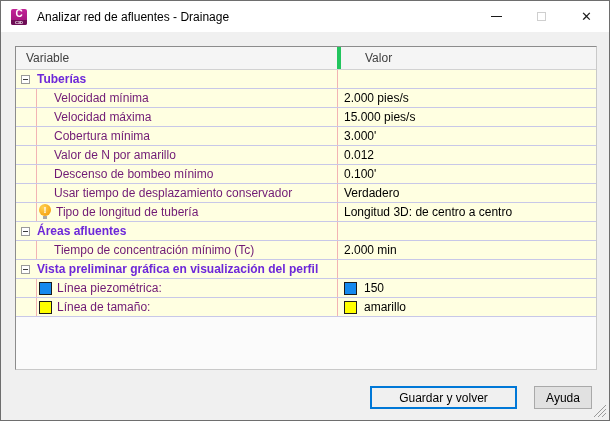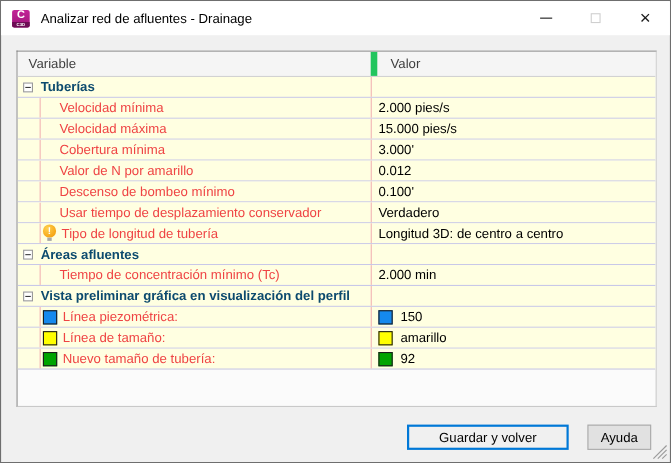--- a/index.html
+++ b/index.html
@@ -35,35 +35,35 @@
   .close-x { font-size:13px; color:#1a1a1a; line-height:13px; }
 
   
   .grid {
     position:absolute; left:14px; top:45px; width:582px; height:324px;
     border:1px solid; border-color:#8c8c8c #c9c9c9 #c9c9c9 #8c8c8c;
     background:#fbfbfb; overflow:hidden; font-size:12px;
   }
   .ghead { display:flex; height:23px; background:#f5f5f5; border-bottom:1px solid #d2d2d2; color:#3f3f3f; }
   .ghead .h1 { flex:0 0 321px; display:flex; align-items:center; padding-left:10px; }
-  .ghead .h2 { flex:1; display:flex; align-items:center; padding-left:12px; border-left:6px solid #22c55e; }
+  .ghead .h2 { flex:1; display:flex; align-items:center; padding-left:24px; border-left:4px solid #22c55e; }
 
   .row { display:flex; height:19px; background:#ffffe1; border-bottom:1px solid #c8c8e8; }
   .cell-var { flex:0 0 321px; display:flex; overflow:hidden; }
   .cell-val { flex:1; border-left:1px solid #f2b4b4; display:flex; align-items:center; padding-left:6px; overflow:hidden; }
   .cell-val .val-text { white-space:nowrap; color:#000; }
 
   .row.section .cell-var { align-items:center; padding-left:5px; }
   .expander { width:9px; height:9px; border:1px solid #9a9a9a; background:#fff; position:relative; flex:0 0 9px; }
   .expander::before { content:""; position:absolute; left:1px; right:1px; top:3px; height:1px; background:#3c3c3c; }
-  .sec-label { font-weight:bold; margin-left:7px; white-space:nowrap; color:#0c4a6e; }
+  .sec-label { font-weight:bold; margin-left:7px; white-space:nowrap; color:#6d28d9; }
 
   .gutter { flex:0 0 20px; }
   .item-content { flex:1; border-left:1px solid #f2b4b4; display:flex; align-items:center; overflow:hidden; }
-  .item-label { margin-left:17px; white-space:nowrap; color:#ef4444; }
+  .item-label { margin-left:17px; white-space:nowrap; color:#701a75; }
   .item-content.has-deco .item-label { margin-left:5px; }
 
   .swatch { width:13px; height:13px; border:1px solid #1c1c1c; flex:0 0 13px; }
   .item-content .swatch { margin-left:2px; }
   .cell-val .swatch { margin-right:7px; }
 
   .warn-icon { width:12px; height:16px; position:relative; margin-left:2px; flex:0 0 12px; }
   .warn-icon::before {
     content:"!"; position:absolute; top:0; left:0; width:12px; height:12px;
     border-radius:50%; background:radial-gradient(circle at 35% 30%, #ffd04f, #f29500);
@@ -237,33 +237,20 @@
             <div class="item-content has-deco">
               <span class="swatch" style="background: rgb(255, 255, 0);"></span>
               <span class="item-label">Línea de tamaño:</span>
             </div>
           </div>
           <div class="cell-val">
             <span class="swatch" style="background: rgb(255, 255, 0);"></span>
             <span class="val-text">amarillo</span>
           </div>
         </div>
-        <div class="row item">
-          <div class="cell-var">
-            <div class="gutter"></div>
-            <div class="item-content has-deco">
-              <span class="swatch" style="background: rgb(0, 164, 0);"></span>
-              <span class="item-label">Nuevo tamaño de tubería:</span>
-            </div>
-          </div>
-          <div class="cell-val">
-            <span class="swatch" style="background: rgb(0, 164, 0);"></span>
-            <span class="val-text">92</span>
-          </div>
-        </div>
       </div>
   </div>
 
   <button class="btn btn-save">Guardar y volver</button>
   <button class="btn btn-help">Ayuda</button>
 
   <svg class="grip" viewBox="0 0 14 14">
     <line x1="13" y1="1" x2="1" y2="13" stroke="#9a9a9a" stroke-width="1"></line>
     <line x1="13" y1="5" x2="5" y2="13" stroke="#9a9a9a" stroke-width="1"></line>
     <line x1="13" y1="9" x2="9" y2="13" stroke="#9a9a9a" stroke-width="1"></line>

